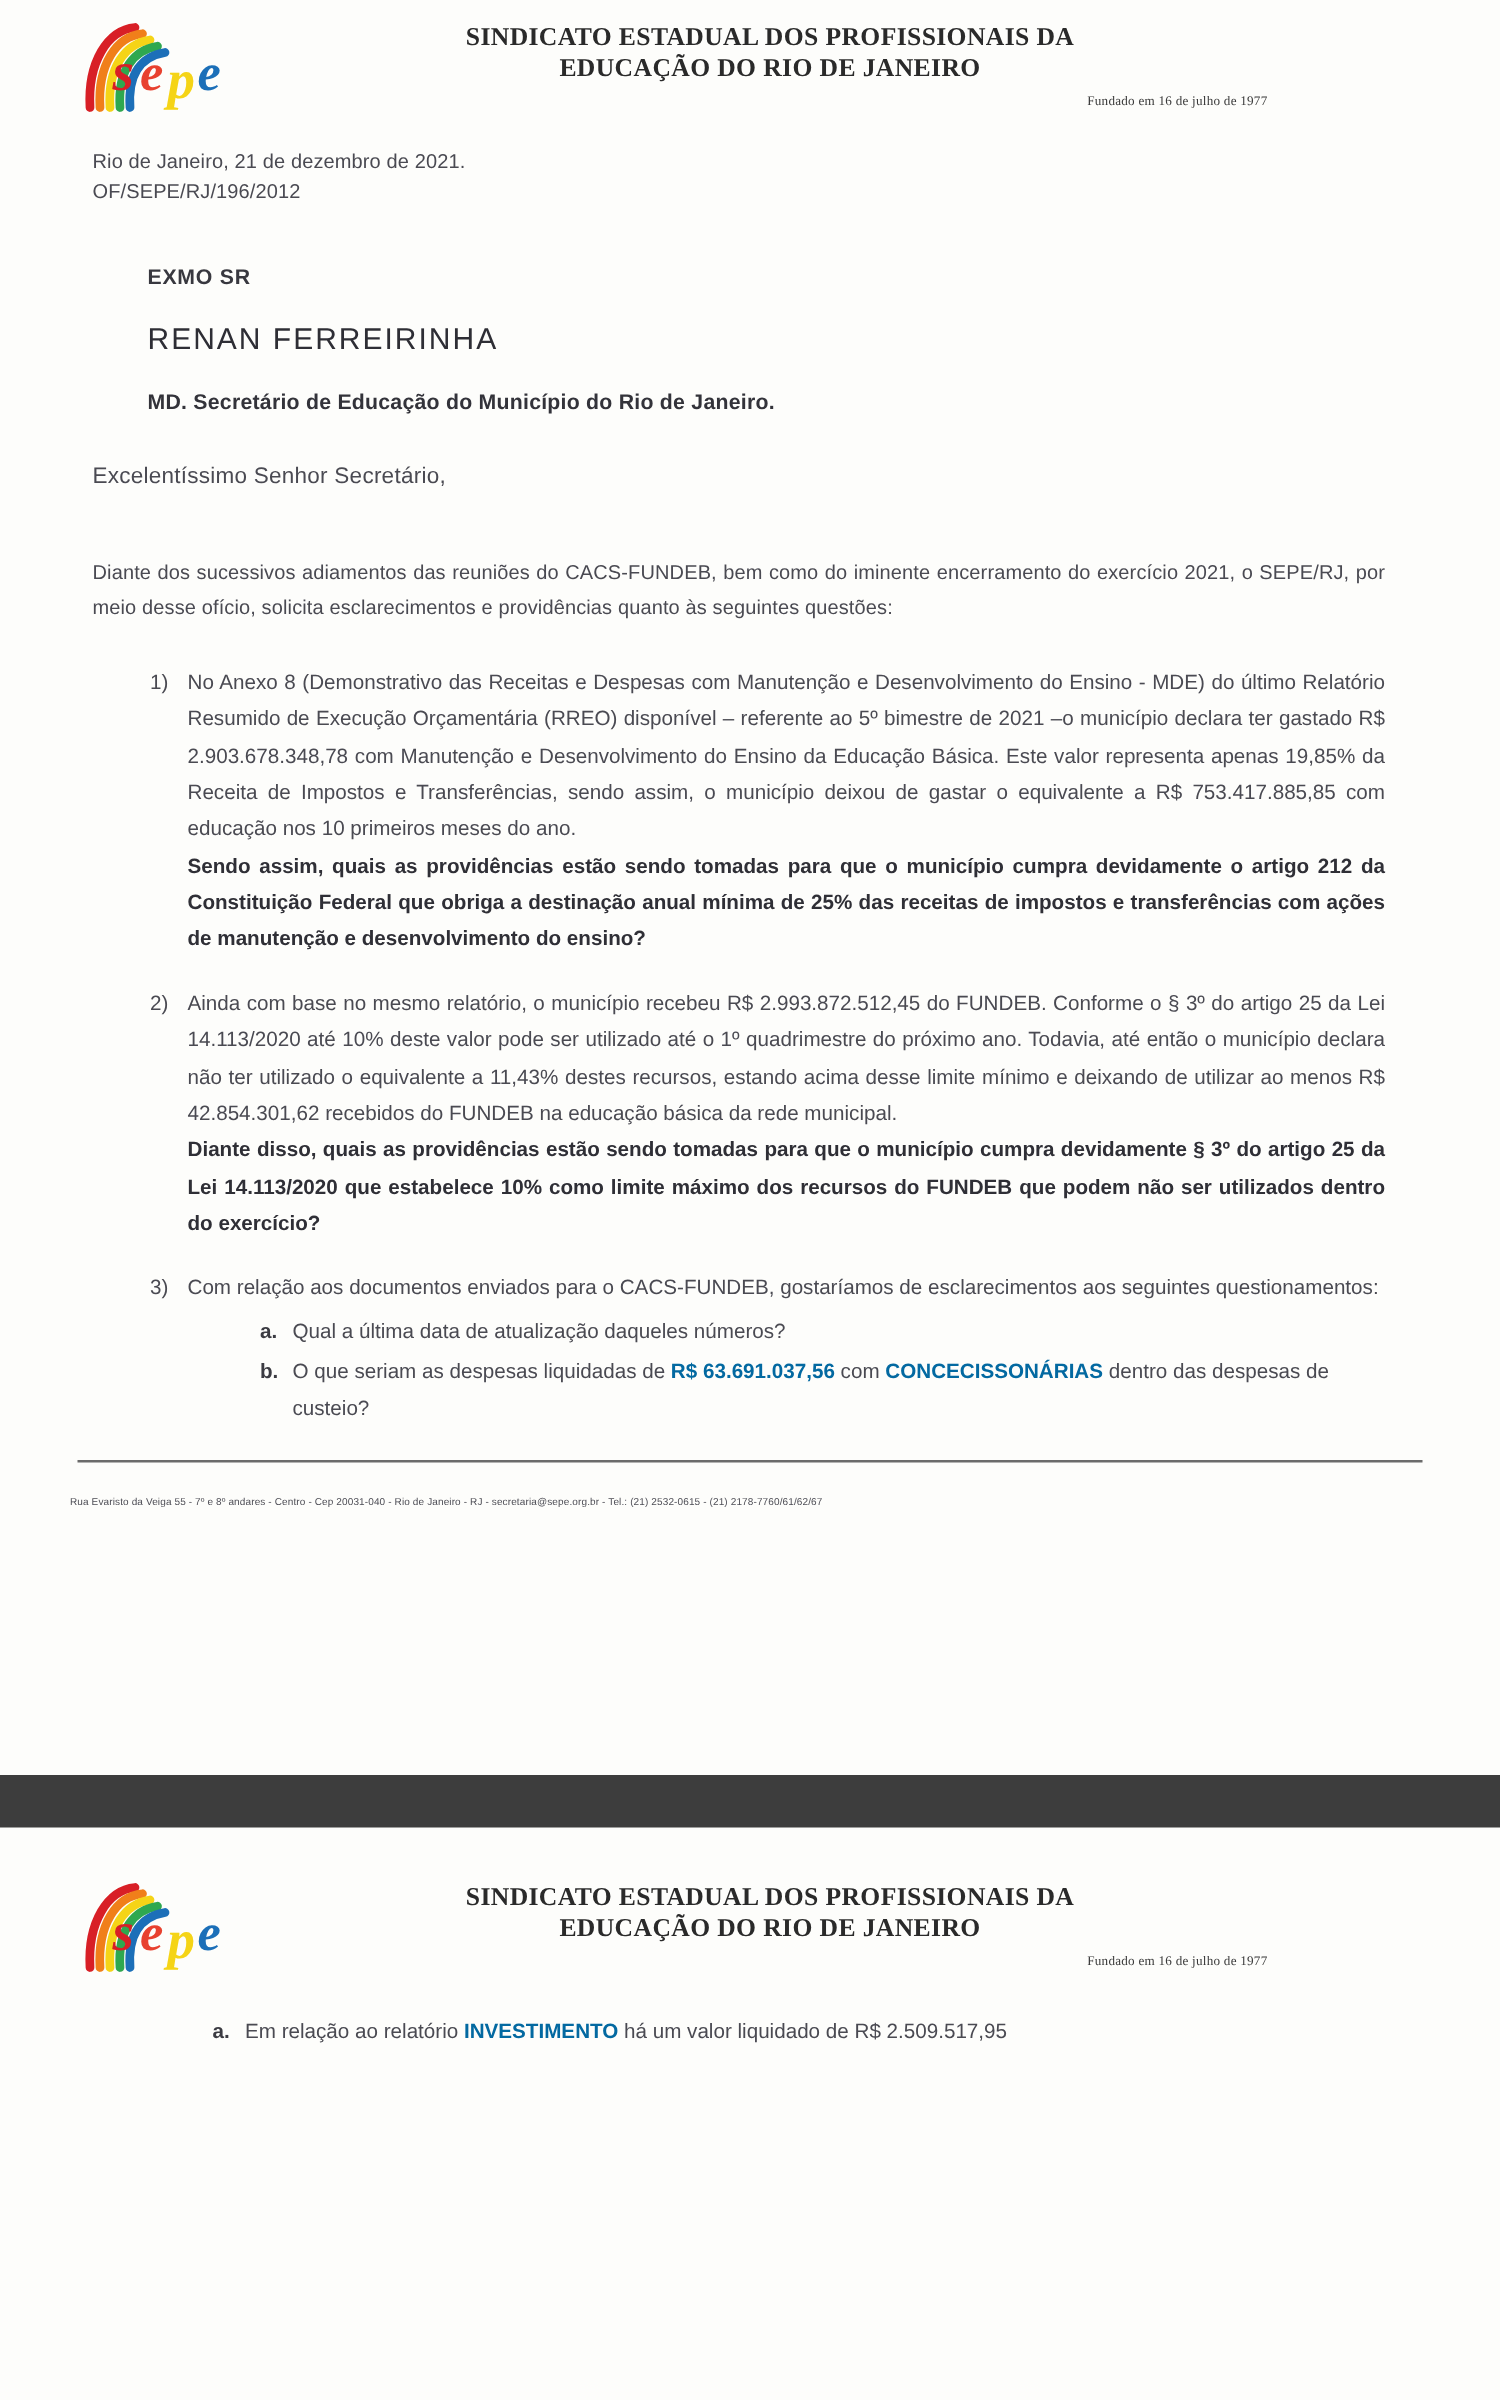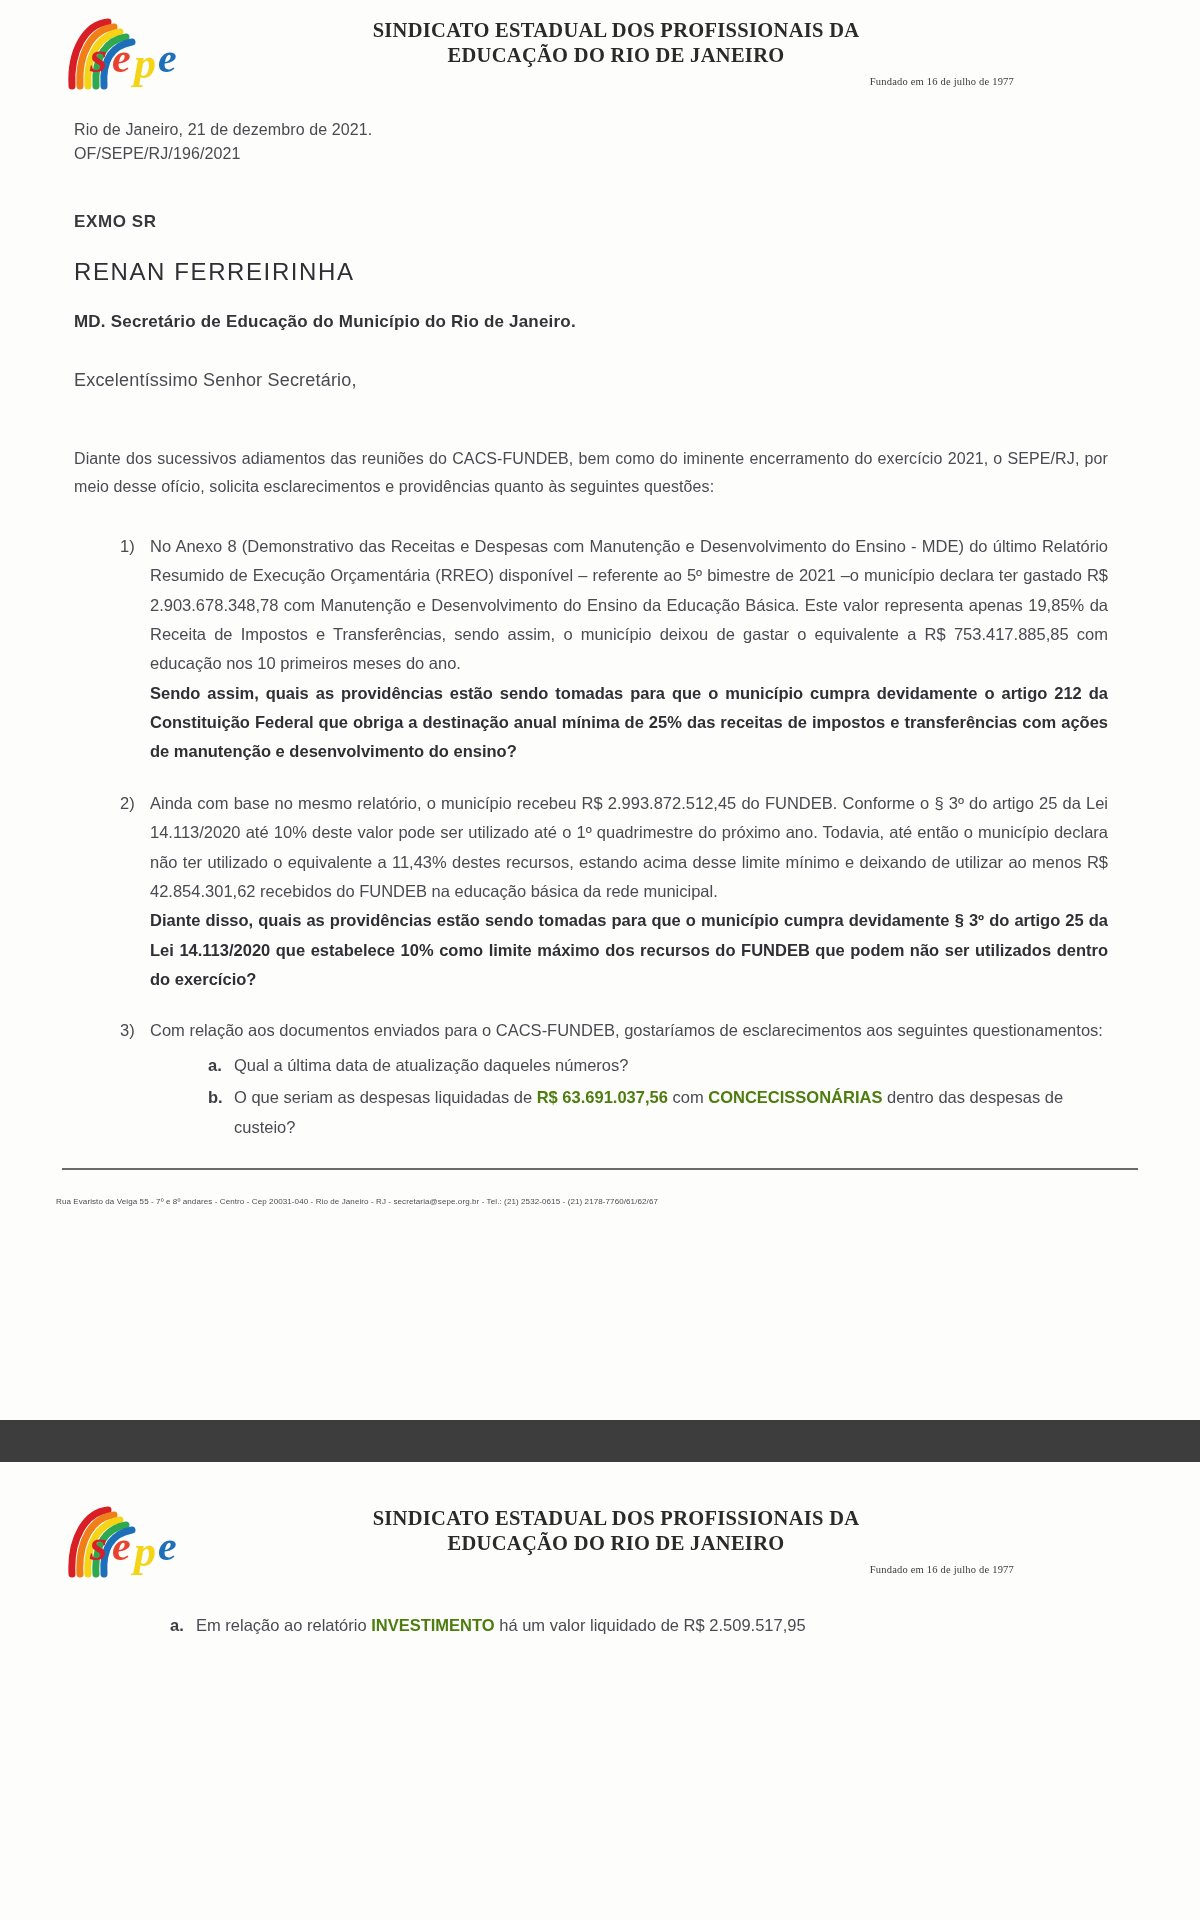--- a/index.html
+++ b/index.html
@@ -84,21 +84,21 @@
     padding-right: 36px;
     margin-top: 26px;
   }
   .meta-line {
     font-size: 16px;
     color: #4a4a52;
     line-height: 1.5;
     letter-spacing: 0.1px;
   }
 
-  .addressee-block { margin-top: 46px; }
+  .addressee-block { margin-top: 46px; margin-left: 44px; }
   .exmo {
     font-size: 17px;
     font-weight: bold;
     color: #38383f;
     letter-spacing: 0.6px;
   }
   .recipient-name {
     font-size: 24px;
     font-weight: normal;
     color: #2e2e35;
@@ -178,21 +178,21 @@
     text-align: left;
   }
   ol.subitems > li::before {
     content: counter(sub, lower-alpha) ".";
     position: absolute;
     left: 0;
     top: 0;
     font-weight: bold;
     color: #3b3b42;
   }
-  .strong-inline { font-weight: bold; color: #4d7c0f; }
+  .strong-inline { font-weight: bold; color: #0369a1; }
 
   
   .footer-rule {
     border: none;
     border-top: 2px solid #6b6b6b;
     margin: 26px 6px 0 6px;
   }
   .footer-text {
     text-align: left;
     font-family: Liberation Sans, sans-serif;
@@ -247,21 +247,21 @@
       <div class="lh-text">
         <div class="lh-line1">SINDICATO ESTADUAL DOS PROFISSIONAIS DA</div>
         <div class="lh-line2">EDUCAÇÃO DO RIO DE JANEIRO</div>
         <div class="lh-line3">Fundado em 16 de julho de 1977</div>
       </div>
     </div>
 
     <div class="body-wrap">
 
       <div class="meta-line">Rio de Janeiro, 21 de dezembro de 2021.</div>
-      <div class="meta-line">OF/SEPE/RJ/196/2021</div>
+      <div class="meta-line">OF/SEPE/RJ/196/2012</div>
 
       <div class="addressee-block">
         <div class="exmo">EXMO SR</div>
         <div class="recipient-name">RENAN FERREIRINHA</div>
         <div class="recipient-role">MD. Secretário de Educação do Município do Rio de Janeiro.</div>
       </div>
 
       <div class="salutation">Excelentíssimo Senhor Secretário,</div>
 
       <div class="para">Diante dos sucessivos adiamentos das reuniões do CACS-FUNDEB, bem como do iminente encerramento do exercício 2021, o SEPE/RJ, por meio desse ofício, solicita esclarecimentos e providências quanto às seguintes questões:</div>

